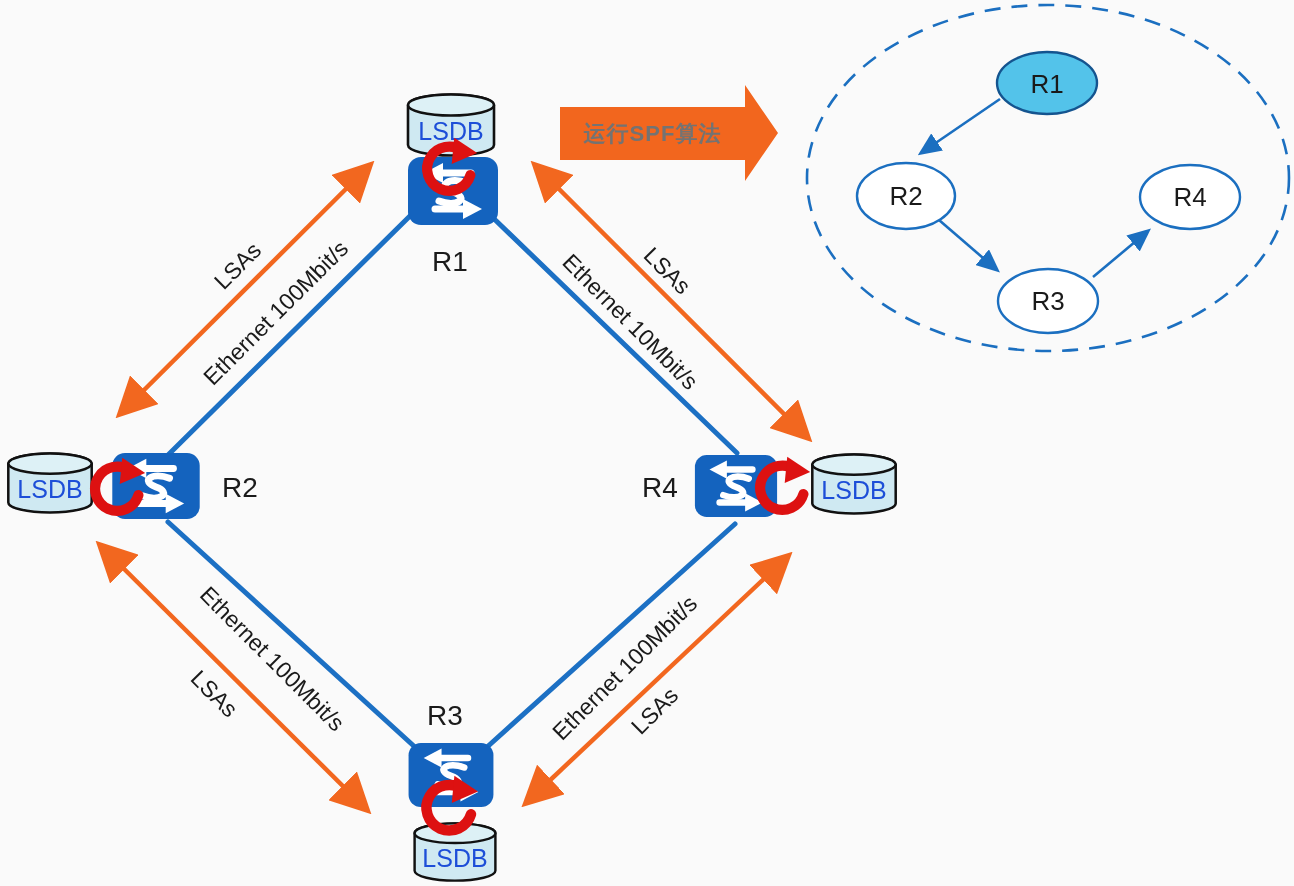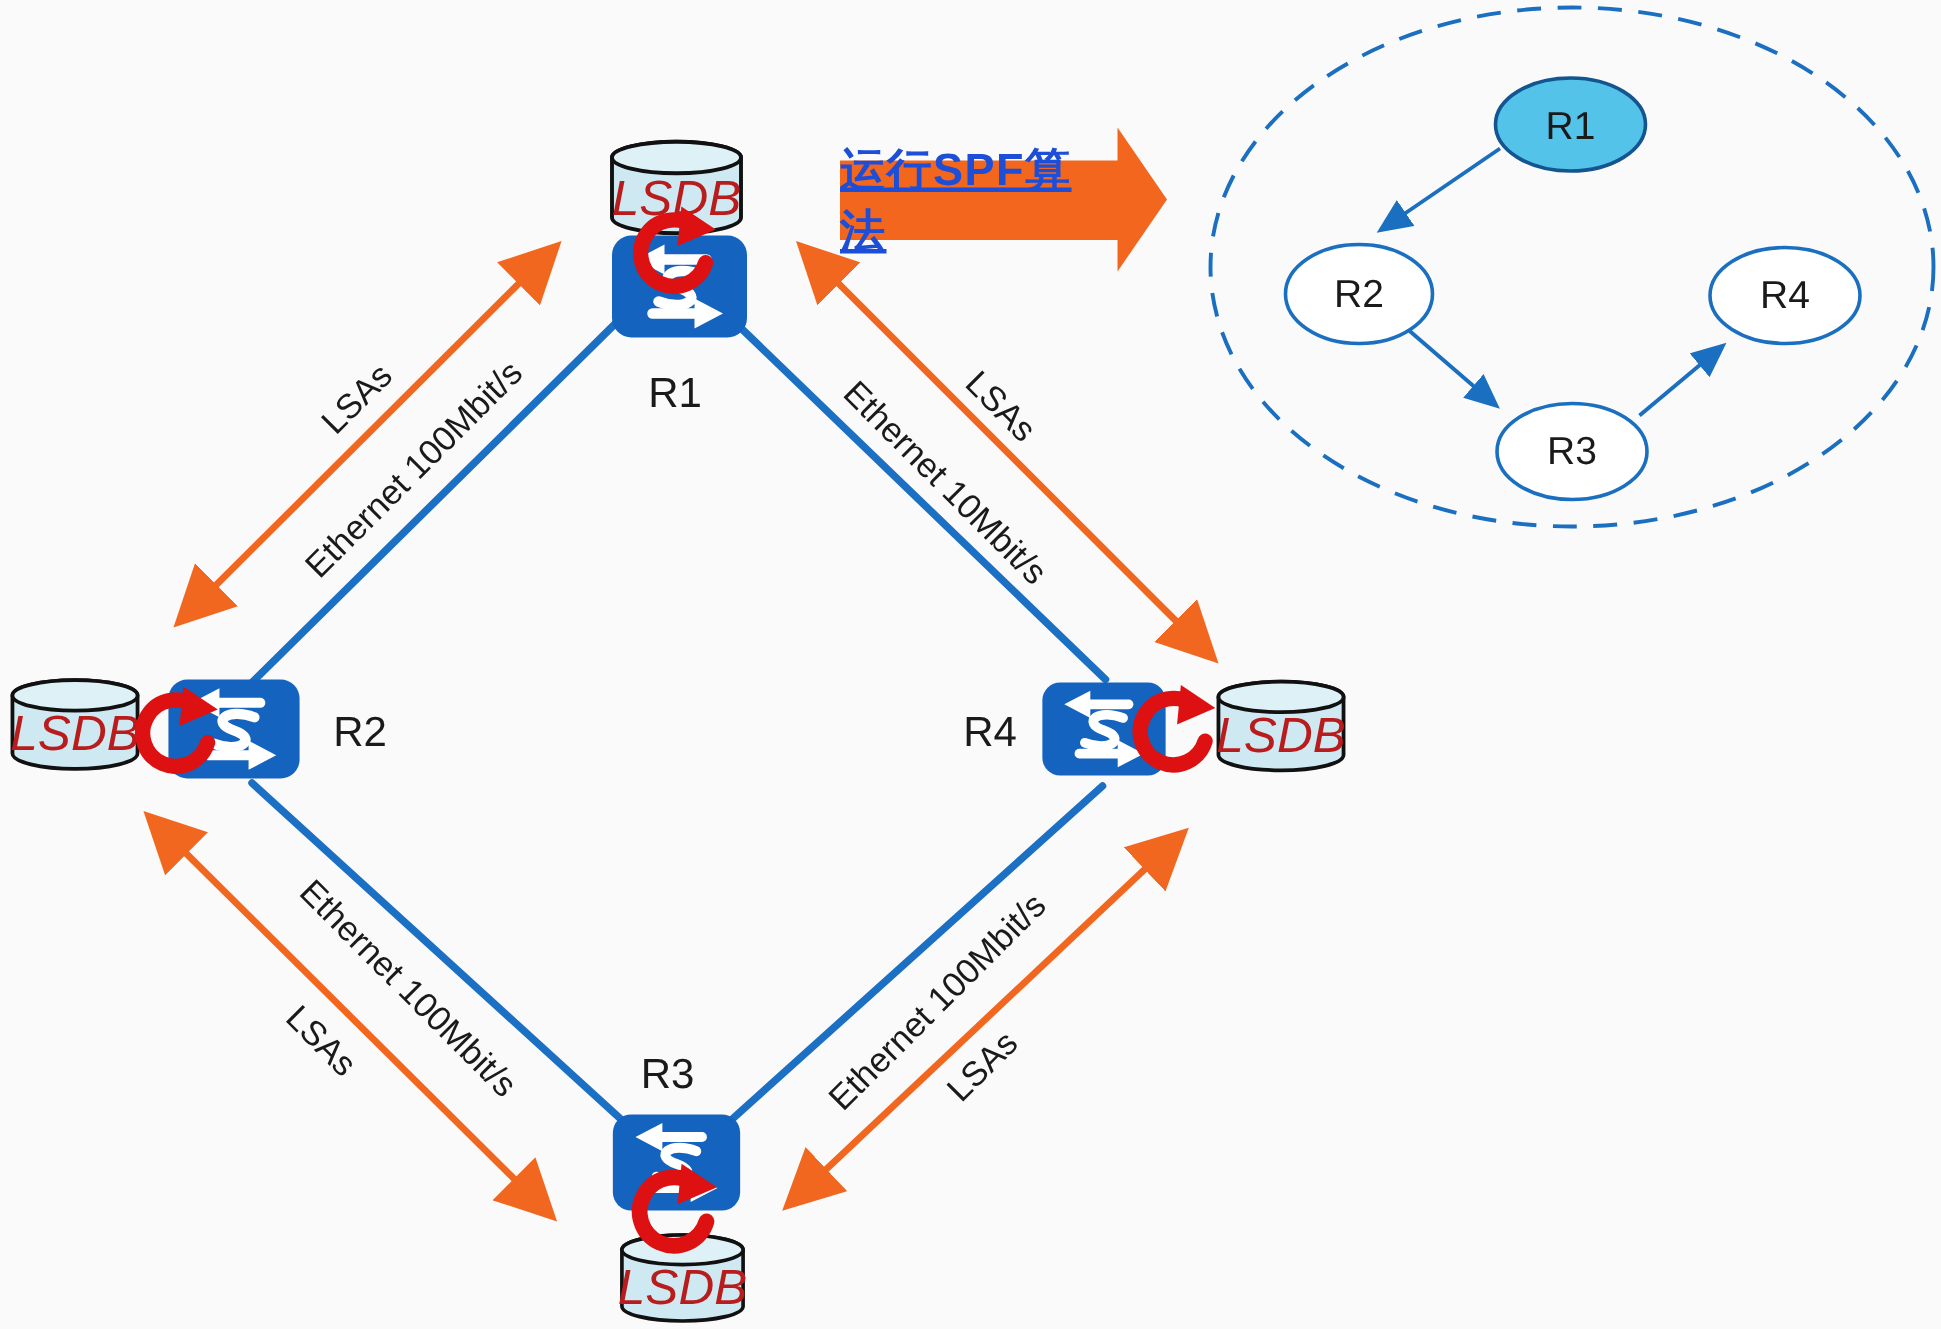--- a/index.html
+++ b/index.html
@@ -16,24 +16,24 @@
   .lbl{position:absolute;transform:translate(-50%,-50%);color:var(--text);white-space:nowrap;}
   .router-label{font-size:28px;}
   .tree-label{font-size:26px;}
   .edge-label{font-size:23px;}
   .rot45{transform:translate(-50%,-50%) rotate(45deg);}
   .rotm45{transform:translate(-50%,-50%) rotate(-45deg);}
   .lsdb-wrap{position:absolute;}
   .lsdb-wrap svg{position:absolute;left:0;top:0;}
   .lsdb-text{position:absolute;left:0;top:20%;width:100%;height:80%;
     display:flex;align-items:center;justify-content:center;
-    font-size:33px;color:#b91c1c;font-style:italic;}
+    font-size:25px;color:#1d4ed8;}
   .banner-text{position:absolute;left:560px;top:107px;width:185px;height:53px;
     display:flex;align-items:center;justify-content:center;
-    font-size:30px;font-weight:bold;color:#1d4ed8;letter-spacing:1px;text-decoration:underline;}
+    font-size:22px;font-weight:bold;color:#737373;letter-spacing:1px;}
 </style>
 </head>
 <body>
 
 <div class="canvas">
 
   <svg class="layer" viewBox="0 0 1294 886">
     <defs>
       <marker id="oarrow" markerWidth="9" markerHeight="9" refX="7" refY="4.5" orient="auto-start-reverse">
         <path d="M0 0 L9 4.5 L0 9 z" fill="#f2671f"></path>

